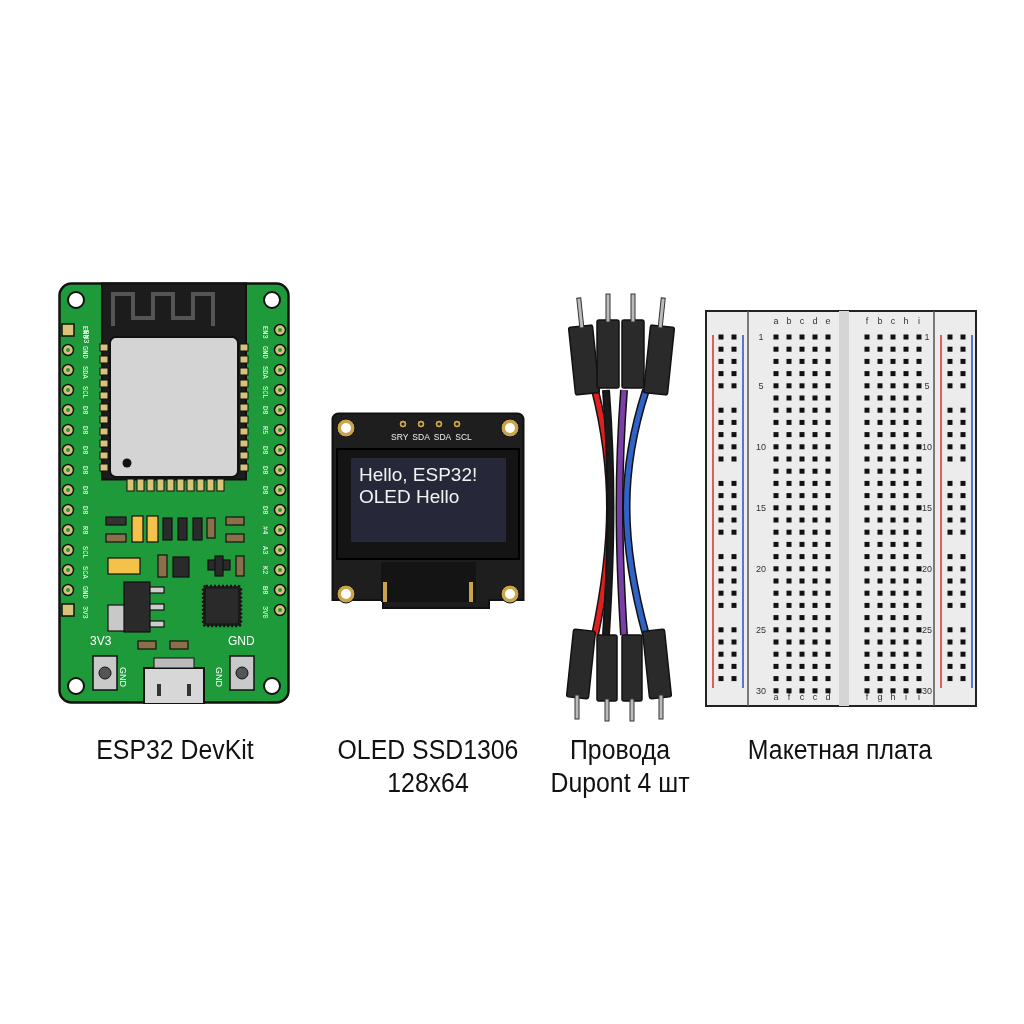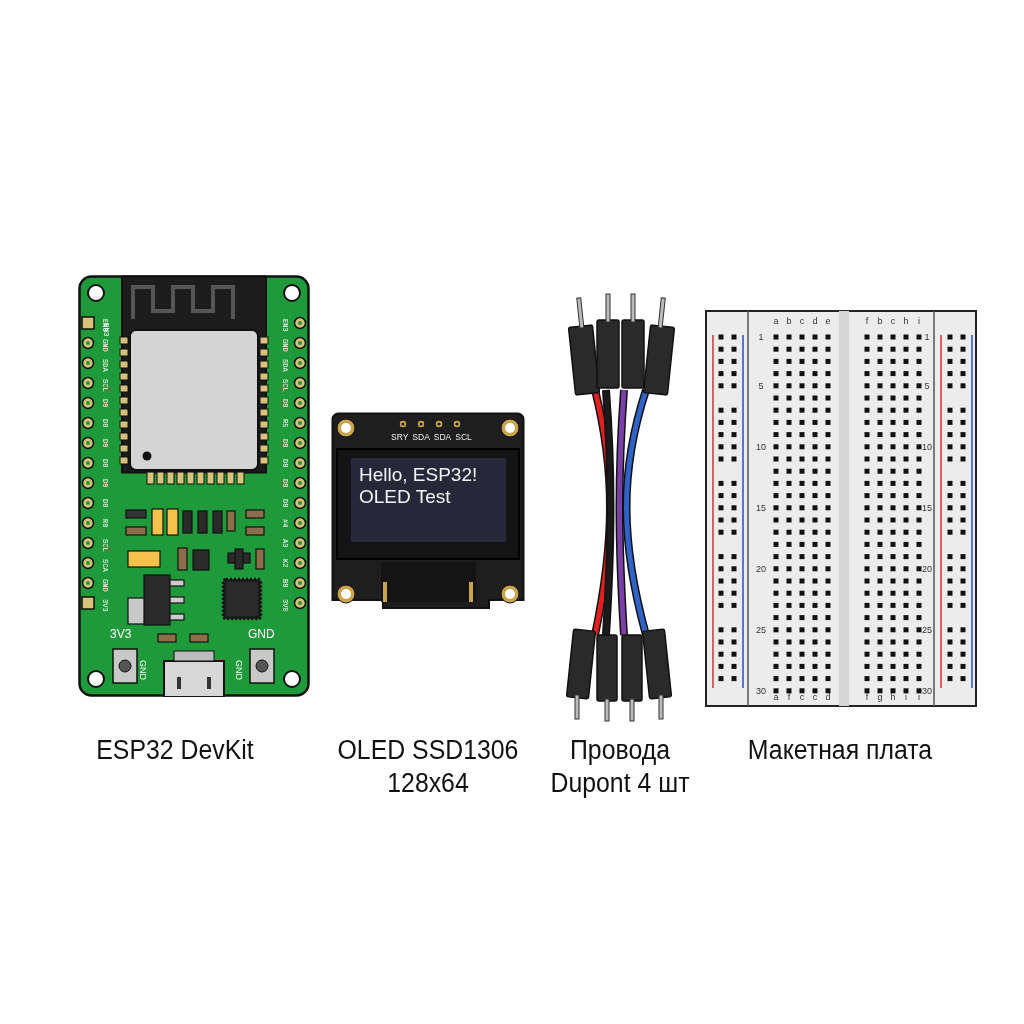--- a/index.html
+++ b/index.html
@@ -1,20 +1,20 @@
 <!DOCTYPE html>
 <html><head>
 <meta charset="utf-8">
 <style>
   html, body { margin:0; padding:0; }
   body { width:1024px; height:1024px; background:#ffffff; position:relative; overflow:hidden; font-family:"Liberation Sans", sans-serif; }
   .abs { position:absolute; }
 
   
-  #esp32 { left:58px; top:275px; width:236px; height:422px;margin-left:20px; }
+  #esp32 { left:58px; top:282px; width:236px; height:422px; }
   
   #oled { left:331px; top:412px; width:194px; height:198px; }
   
   #wires { left:550px; top:290px; width:130px; height:432px; }
   
   #breadboard { left:705px; top:310px; width:272px; height:397px; }
 
   .caption { position:absolute; text-align:center; color:#111; font-family:"Liberation Sans", sans-serif; font-size:27px; line-height:33px; transform:scaleX(0.92); transform-origin:center; white-space:nowrap; }
   #cap-esp { left:60px; width:230px; top:734px; }
   #cap-oled { left:318px; width:220px; top:734px; }
@@ -263,21 +263,21 @@
       <rect x="138" y="170" width="4" height="20" fill="#c9a44a"></rect>
   </svg>
   <div class="abs" style="left:60px;top:20px;display:flex;gap:4px;font-size:8.5px;color:#eee;font-weight:normal;font-family:'Liberation Sans',sans-serif;">
     <span>SRY</span>
     <span>SDA</span>
     <span>SDA</span>
     <span>SCL</span>
   </div>
   <div class="abs" style="left:28px;top:52px;color:#f2f2f2;font-size:19px;line-height:22px;font-family:'Liberation Sans',sans-serif;">
     <div>Hello, ESP32!</div>
-    <div>OLED Test</div>
+    <div>OLED Hello</div>
   </div>
 </div>
 
 <div class="abs" id="wires">
   <svg width="130" height="432" viewBox="0 0 130 432">
 
     <path d="M45 100 C 65 180, 65 250, 45 345" fill="none" stroke="#111" stroke-width="8"></path>
     <path d="M45 100 C 65 180, 65 250, 45 345" fill="none" stroke="#e02020" stroke-width="5"></path>
     <path d="M56 100 C 62 180, 62 250, 56 345" fill="none" stroke="#111" stroke-width="8"></path>
     <path d="M56 100 C 62 180, 62 250, 56 345" fill="none" stroke="#1a1a1a" stroke-width="5"></path>

